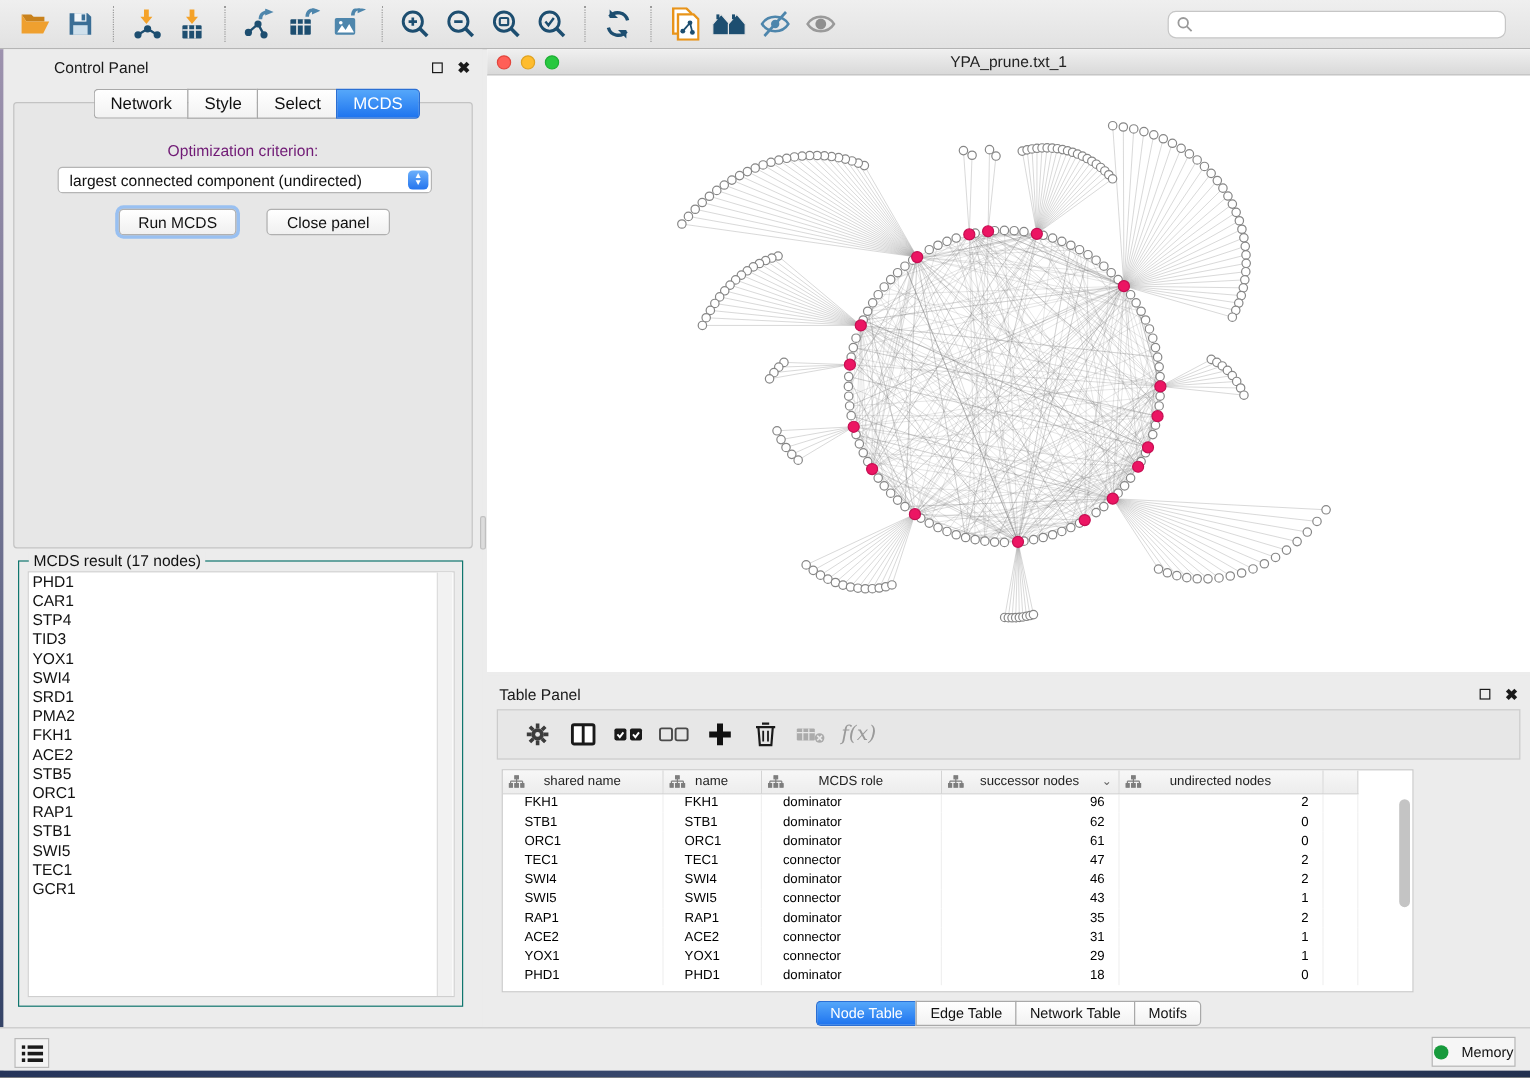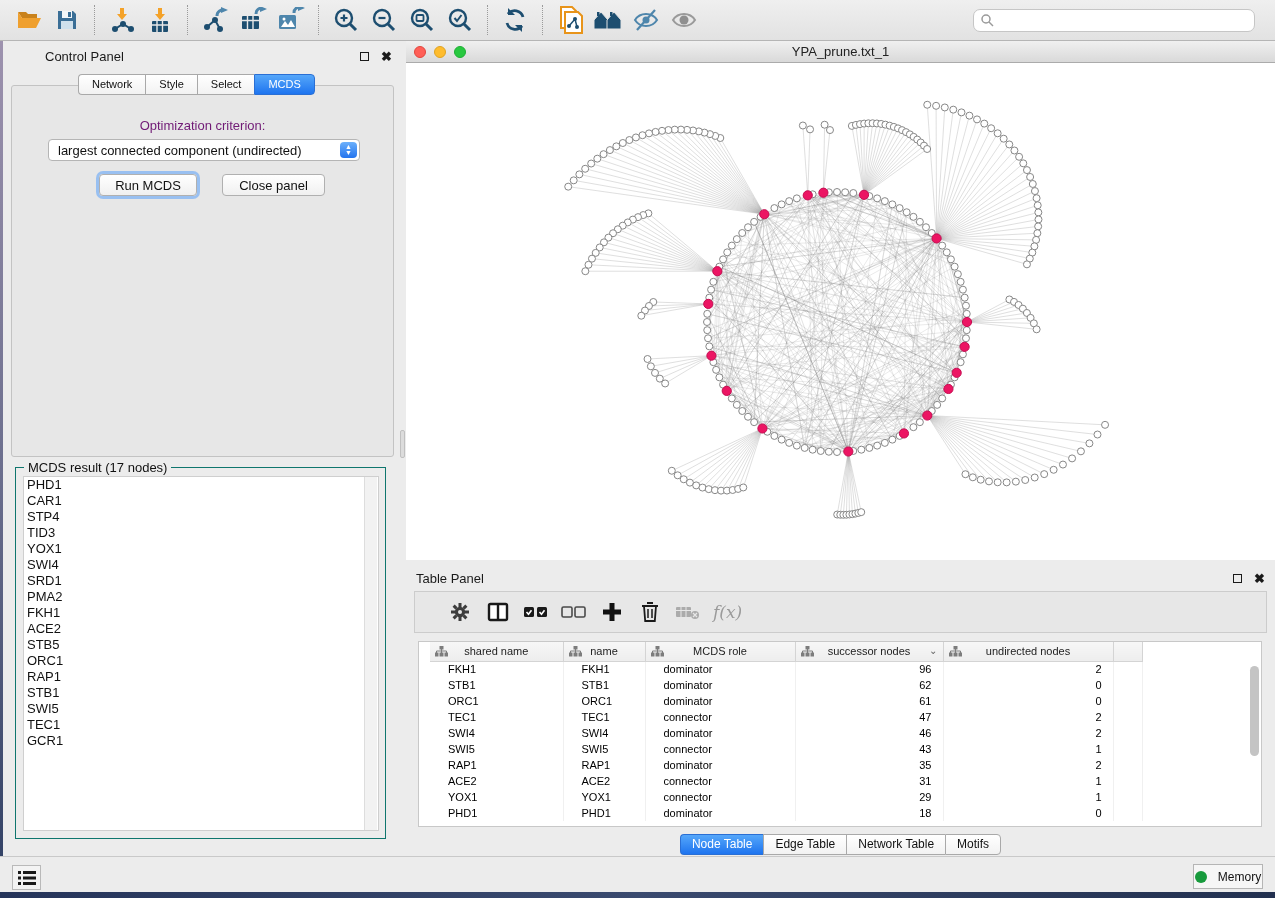--- a/index.html
+++ b/index.html
@@ -23,21 +23,21 @@
   #desktop-bottom { left:0; top:892px; width:1275px; height:6px; background:linear-gradient(90deg,#25345a,#3a4a6f,#22304f); }
 
   
   #control-panel { left:3px; top:41px; width:399px; height:815px; background:#ececec;padding-left:32px; }
   .panel-titlebar { height:26px; display:flex; align-items:center; padding:4px 10px 0 10px; font-size:13px; color:#1a1a1a; }
   .pt-spacer { flex:1; }
   .float-glyph { width:9px; height:9px; border:1.5px solid #1a1a1a; display:inline-block; margin-right:12px; }
   .close-glyph { font-size:13px; font-weight:bold; color:#1a1a1a; line-height:9px; }
 
   #cp-tabs { position:absolute; left:75px; top:33px; display:flex; z-index:3; }
-  .seg-tab { font-size:11px; padding:3px 13px 4px 13px; background:linear-gradient(#fff,#f2f2f2); border:1px solid #a9a9a9;
+  .seg-tab { font-size:14px; padding:3px 13px 4px 13px; background:linear-gradient(#fff,#f2f2f2); border:1px solid #a9a9a9;
     border-right:none; color:#111; }
   .seg-tab:first-child { border-radius:4px 0 0 4px; }
   .seg-tab:last-child { border-radius:0 4px 4px 0; border-right:1px solid #a9a9a9; }
   .seg-tab.active { background:linear-gradient(#55a7fa,#1e74ef); color:#fff; border-color:#2a6fd4; }
 
   #cp-inner { position:absolute; left:8px; top:44px; width:383px; height:372px; background:#e7e7e7;
     border:1px solid #c3c3c3; border-radius:3px; }
   #opt-label { position:absolute; left:0; top:32px; width:100%; text-align:center; font-size:13px; color:#701a75; }
   #criterion-select { position:absolute; left:36px; top:53px; width:312px; height:22px; background:#fff;
     border:1px solid #b5b5b5; border-radius:4px; font-size:13px; color:#111; display:flex; align-items:center;
@@ -65,26 +65,26 @@
   #tl-red { background:#ff5f57; border:1px solid #e2463d; }
   #tl-yellow { background:#febc2e; border:1px solid #e0a321; }
   #tl-green { background:#28c840; border:1px solid #1eaf34; }
   #net-title { position:absolute; left:0; right:0; text-align:center; font-size:13px; color:#222; }
   #net-canvas { position:absolute; left:0; top:22px; width:869px; height:497px; background:#fff; }
   #pane-divider { left:400px; top:430px; width:5px; height:28px; background:#dcdcdc; border:1px solid #c0c0c0; border-radius:2px; }
 
   
   #table-panel { left:406px; top:563px; width:869px; height:293px; background:#ececec; }
   #tp-toolbar { position:absolute; left:8px; top:28px; width:853px; height:42px; background:#e7e7e7;
-    border:1px solid #cccccc; display:flex; align-items:center; padding-left:26px; }
+    border:1px solid #cccccc; display:flex; align-items:center; padding-left:14px; }
   .tp-btn { width:38px; height:34px; display:flex; align-items:center; justify-content:center; }
   #fx-label { font-style:italic; font-family:"DejaVu Serif", serif; font-size:17px; color:#9a9a9a; margin-left:6px; }
 
-  #node-table-wrap { position:absolute; left:12px; top:78px; width:844px; height:186px; background:#fff;
-    border:1px solid #c8c8c8; overflow:hidden;padding-left:11px; }
+  #node-table-wrap { position:absolute; left:12px; top:78px; width:760px; height:186px; background:#fff;
+    border:1px solid #c8c8c8; overflow:hidden; }
   table#node-table { border-collapse:collapse; table-layout:fixed; font-size:11px; color:#000; }
   #node-table col.c0 { width:133px; } #node-table col.c1 { width:82px; } #node-table col.c2 { width:150px; }
   #node-table col.c3 { width:148px; } #node-table col.c4 { width:170px; }
   #node-table th { position:relative; height:19px; background:linear-gradient(#f7f7f7,#ededed);
     border:1px solid #d4d4d4; border-top:none; font-weight:normal; font-size:11px; color:#222; text-align:center; }
   #node-table th:first-child { border-left:none; }
   #node-table td { height:16px; padding:0 10px 0 18px; border-right:1px solid #f0f0f0; white-space:nowrap; overflow:hidden; }
   #node-table td.c3, #node-table td.c4 { text-align:right; padding-right:11px; }
   .tree-ic { position:absolute; left:5px; top:4px; }
   .sort-ic { position:absolute; right:5px; top:3px; color:#666; font-size:10px; }

